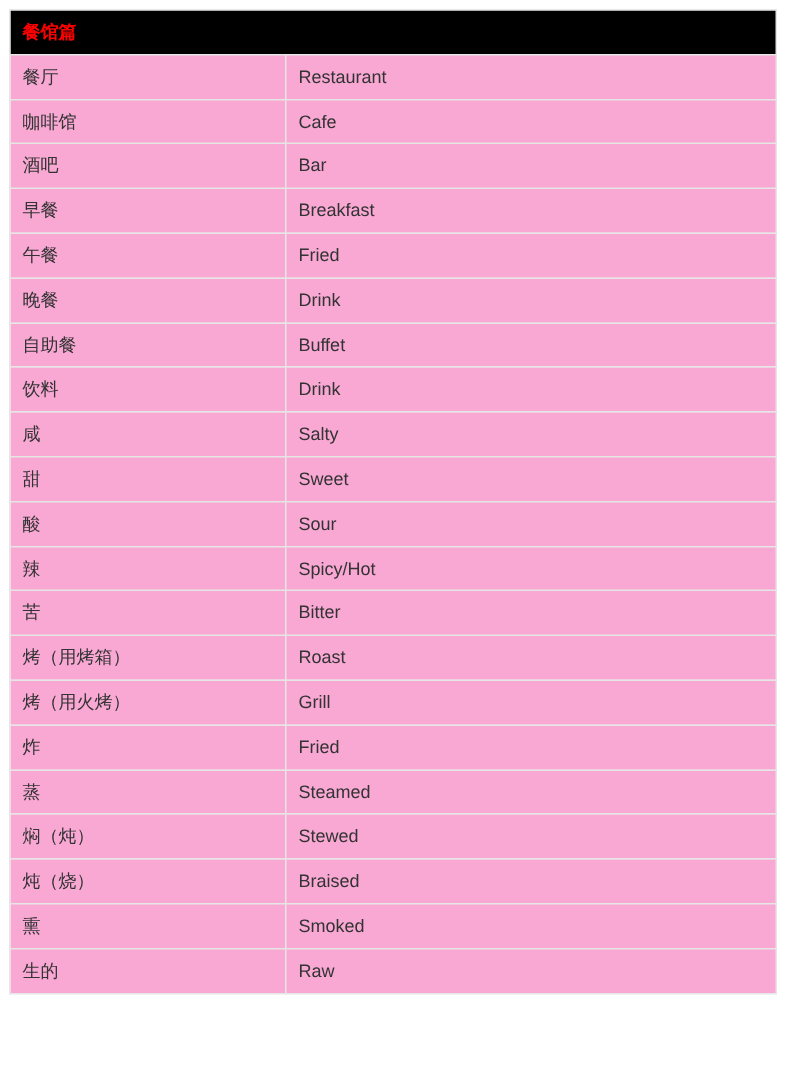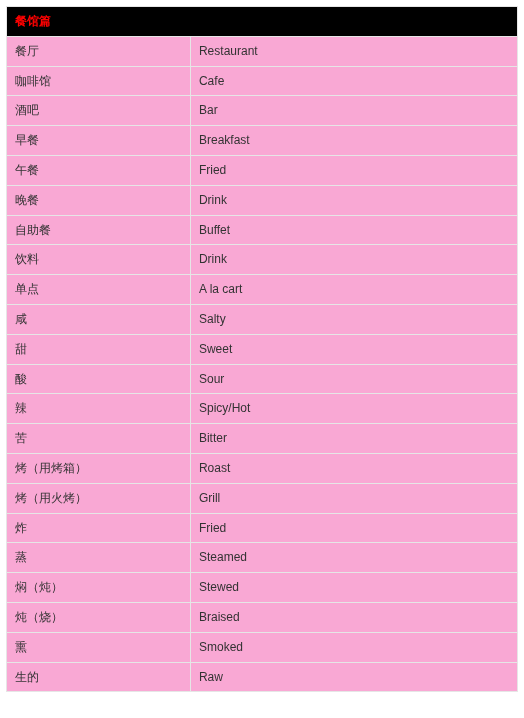--- a/index.html
+++ b/index.html
@@ -78,24 +78,20 @@
         </tr>
         <tr>
           <td>自助餐</td>
           <td>Buffet</td>
         </tr>
         <tr>
           <td>饮料</td>
           <td>Drink</td>
         </tr>
         <tr>
-          <td>单点</td>
-          <td>A la cart</td>
-        </tr>
-        <tr>
           <td>咸</td>
           <td>Salty</td>
         </tr>
         <tr>
           <td>甜</td>
           <td>Sweet</td>
         </tr>
         <tr>
           <td>酸</td>
           <td>Sour</td>

